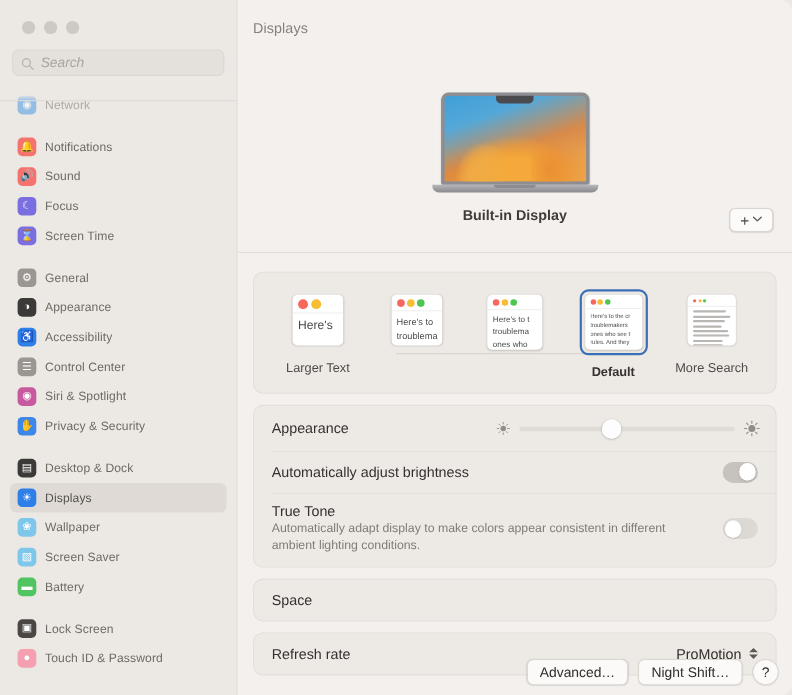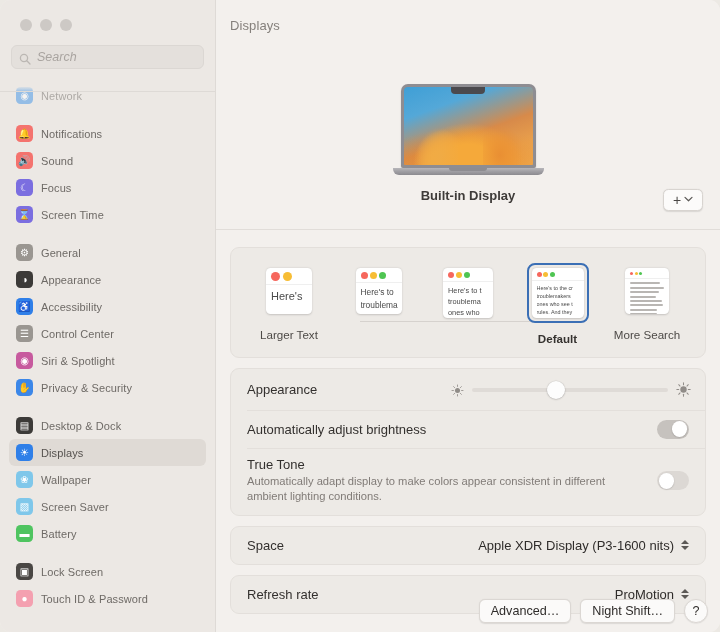--- a/index.html
+++ b/index.html
@@ -643,27 +643,20 @@
           </div>
           <div class="toggle off" style="margin-top:1px;">
             <div class="knob"></div>
           </div>
         </div>
       </div>
 
       <div class="card">
         <div class="row" style="min-height:37px;">
           <span class="row-label">Space</span>
-          <div class="popup">
-            <span class="popup-value">Apple XDR Display (P3-1600 nits)</span>
-            <span class="stepper">
-              <span class="st-up"></span>
-                <span class="st-dn"></span>
-            </span>
-          </div>
         </div>
       </div>
 
       <div class="card">
         <div class="row" style="min-height:37px;">
           <span class="row-label">Refresh rate</span>
           <div class="popup">
             <span class="popup-value">ProMotion</span>
             <span class="stepper">
               <span class="st-up"></span>

